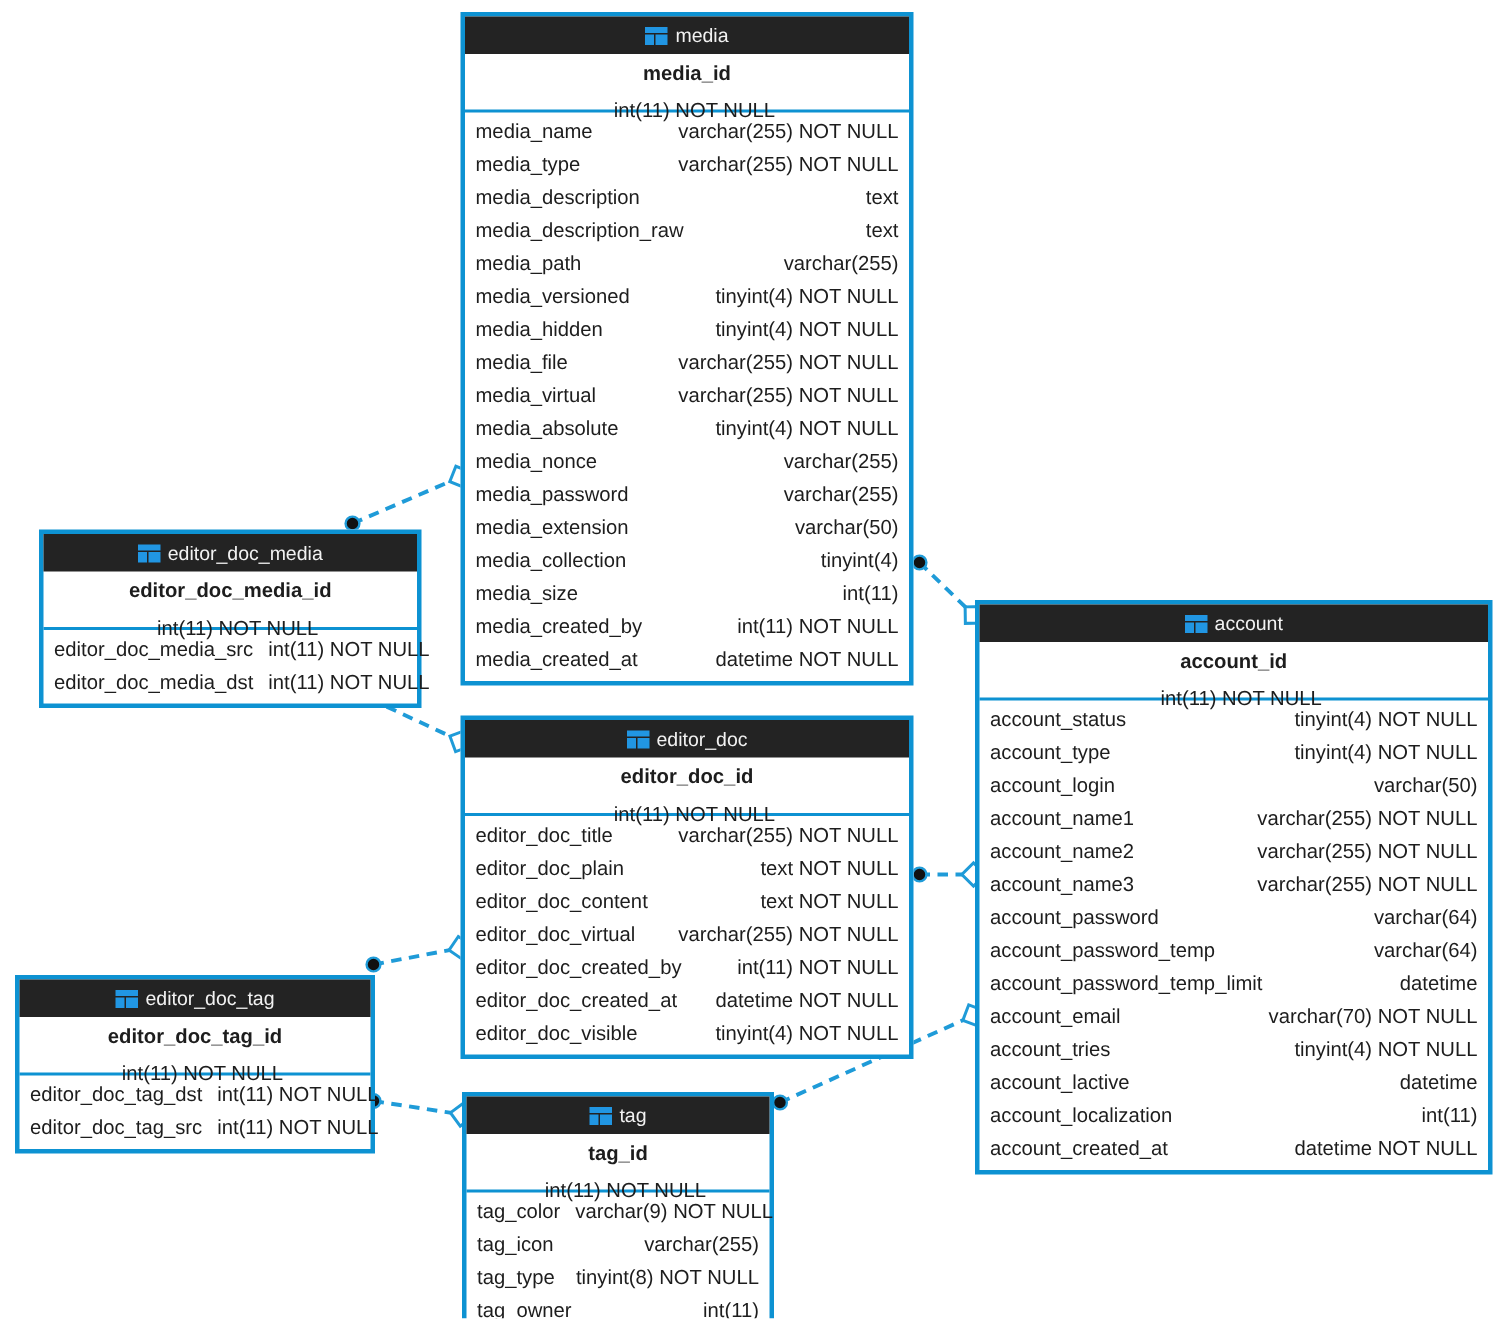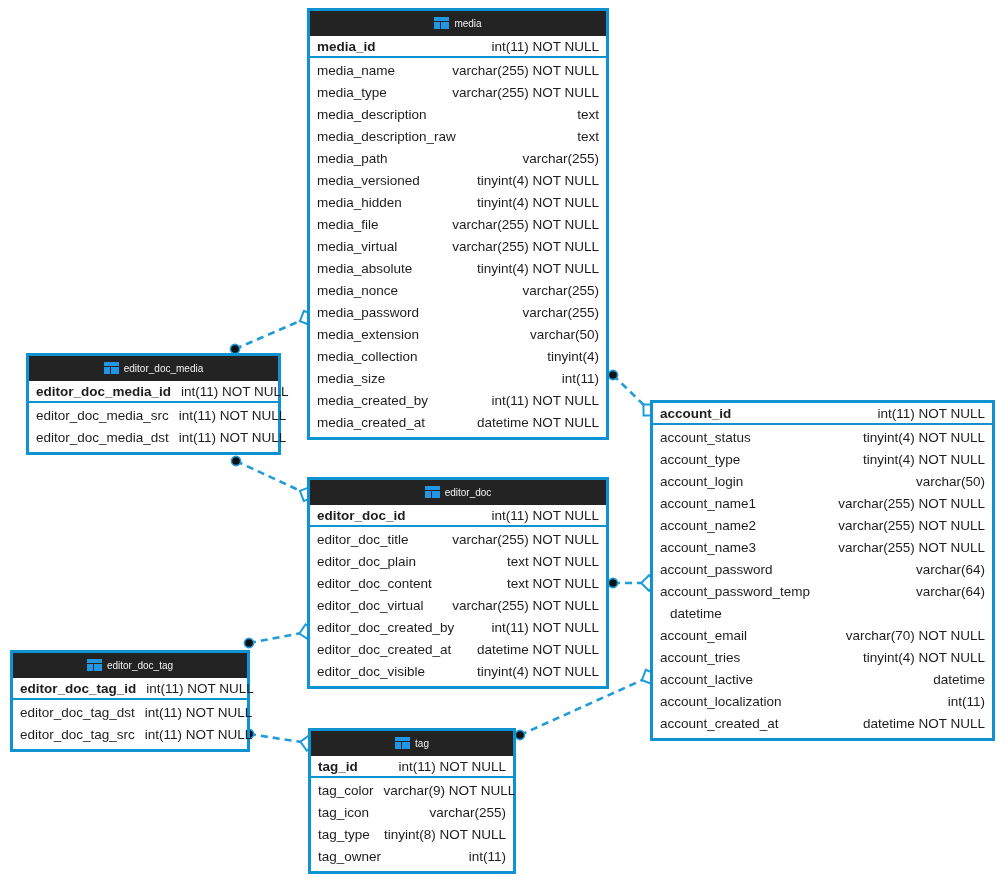--- a/index.html
+++ b/index.html
@@ -30,21 +30,21 @@
     box-sizing: border-box;
     box-shadow: 0 0 0 0 rgba(0,0,0,0);
     z-index: 5;
   }
   .entity-header {
     background: #232323;
     color: #f2f2f2;
     height: 25px;
     line-height: 25px;
     text-align: center;
-    font-size: 10px;
+    font-size: 13px;
     white-space: nowrap;
     position: relative;
   }
   .entity-header .tbl-icon {
     display: inline-block;
     vertical-align: -2px;
     width: 15px;
     height: 12px;
     margin-right: 5px;
     position: relative;
@@ -76,21 +76,21 @@
     align-items: center;
     height: 22px;
     line-height: 22px;
     padding: 0 7px;
     font-size: 13.5px;
     color: #1d1d1d;
     white-space: nowrap;
   }
   .field .fname { text-align: left; }
   .field .ftype { text-align: center; color: #1d1d1d; padding-left: 10px; }
-  .pk-row .field { font-weight: bold; height: 20px; line-height: 25px; }
+  .pk-row .field { font-weight: bold; height: 37px; line-height: 25px; flex-direction: column; }
   .pk-row .field .ftype { font-weight: normal; }
   .body-rows { padding: 2px 0 3px 0; }
 </style>
 </head>
 <body>
 
 <div id="canvas">
   <svg id="edges">
       <g>
         <line x1="235" y1="349" x2="307" y2="318" stroke="#1f9bd8" stroke-width="2.6" stroke-dasharray="7 5"></line>
@@ -260,20 +260,21 @@
             <span class="fname">editor_doc_created_at</span>
             <span class="ftype">datetime NOT NULL</span>
           </div>
           <div class="field">
             <span class="fname">editor_doc_visible</span>
             <span class="ftype">tinyint(4) NOT NULL</span>
           </div>
         </div>
       </div>
       <div class="entity" style="left: 650px; top: 400px; width: 345px;">
+        <div class="entity-header"><span class="tbl-icon"><span class="ic-top"></span><span class="ic-bl"></span><span class="ic-br"></span></span><span>account</span></div>
         <div class="pk-row">
           <div class="field">
             <span class="fname">account_id</span>
             <span class="ftype">int(11) NOT NULL</span>
           </div>
         </div>
         <div class="body-rows">
           <div class="field">
             <span class="fname">account_status</span>
             <span class="ftype">tinyint(4) NOT NULL</span>
@@ -300,20 +301,21 @@
           </div>
           <div class="field">
             <span class="fname">account_password</span>
             <span class="ftype">varchar(64)</span>
           </div>
           <div class="field">
             <span class="fname">account_password_temp</span>
             <span class="ftype">varchar(64)</span>
           </div>
           <div class="field">
+            <span class="fname">account_password_temp_limit</span>
             <span class="ftype">datetime</span>
           </div>
           <div class="field">
             <span class="fname">account_email</span>
             <span class="ftype">varchar(70) NOT NULL</span>
           </div>
           <div class="field">
             <span class="fname">account_tries</span>
             <span class="ftype">tinyint(4) NOT NULL</span>
           </div>

